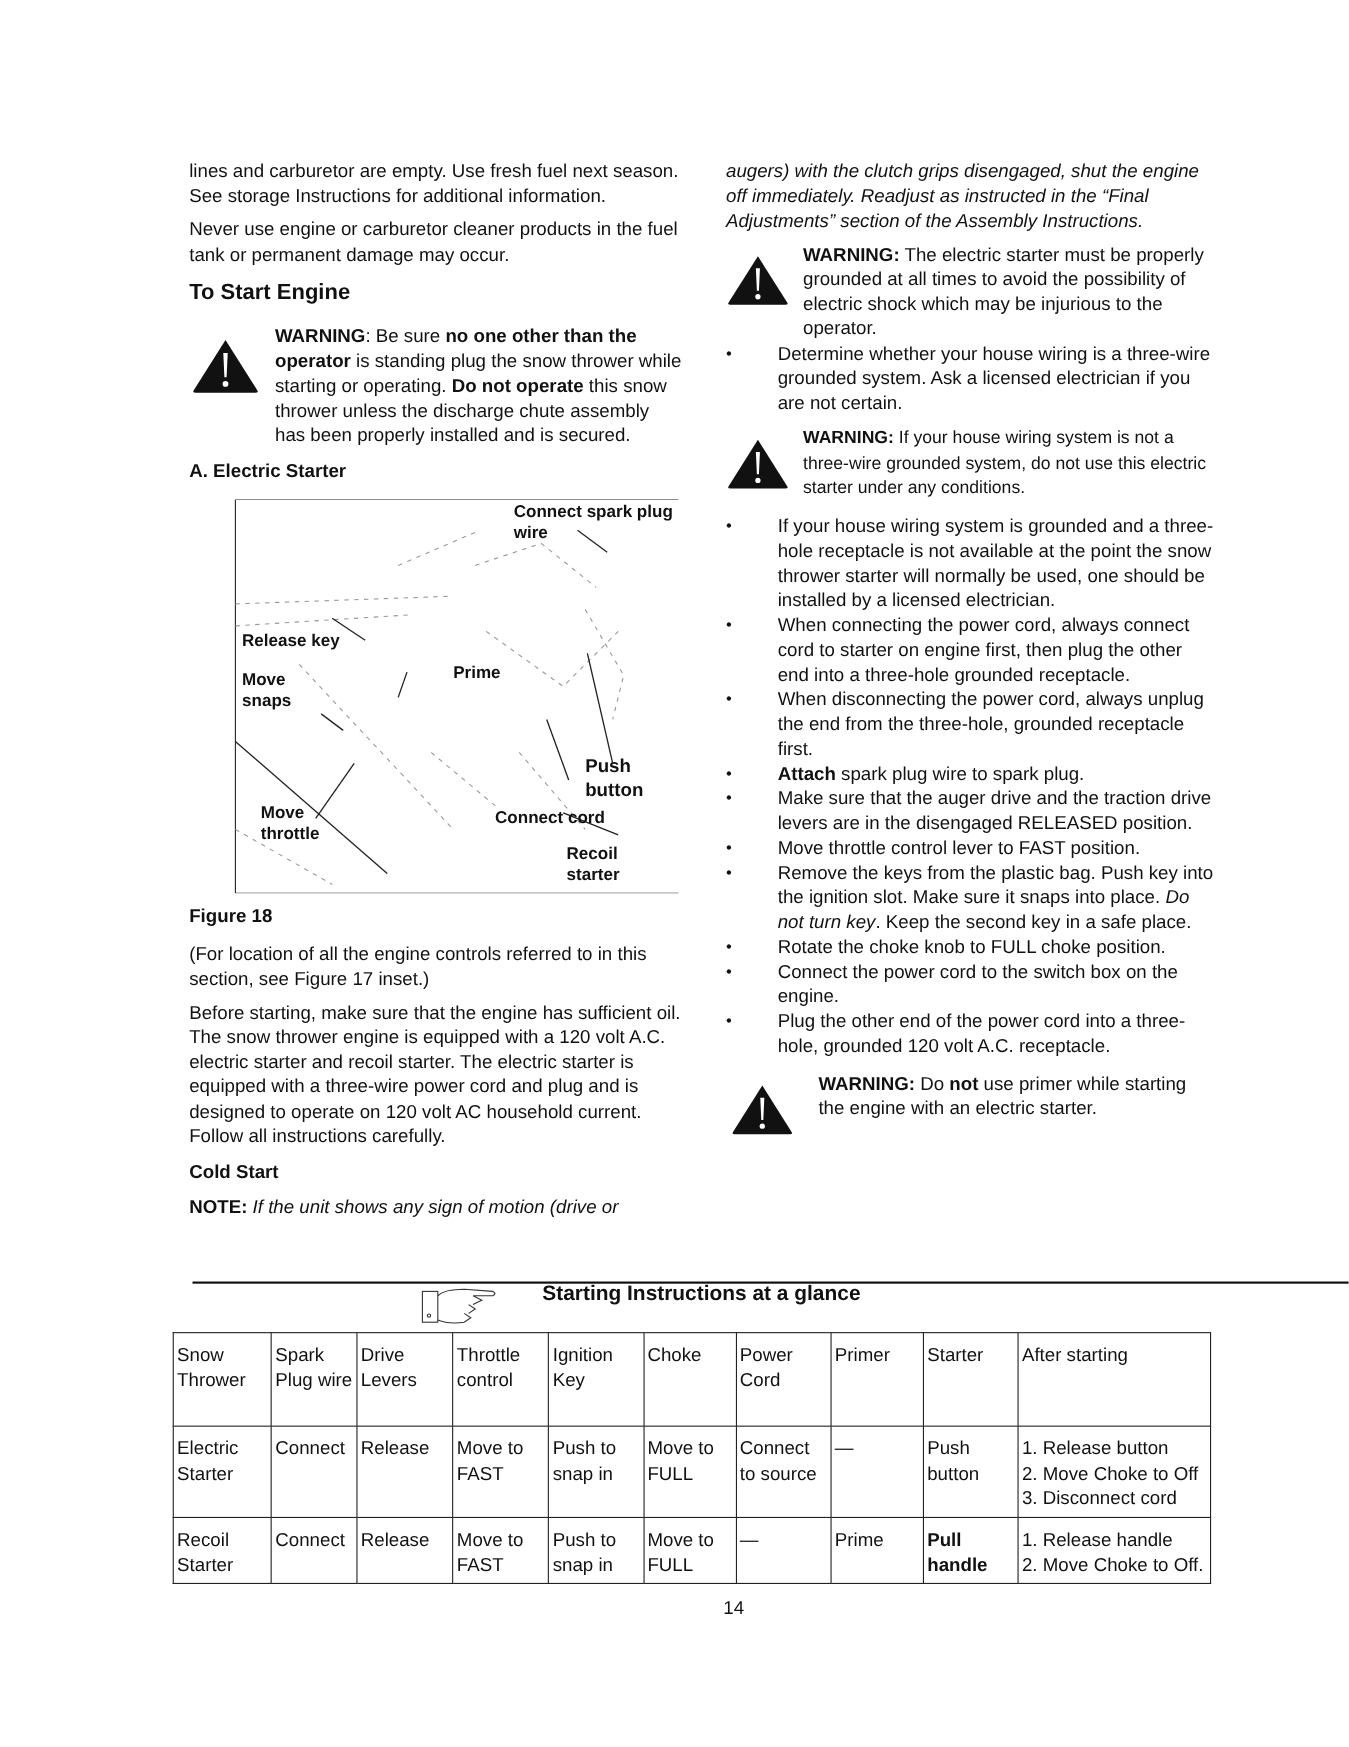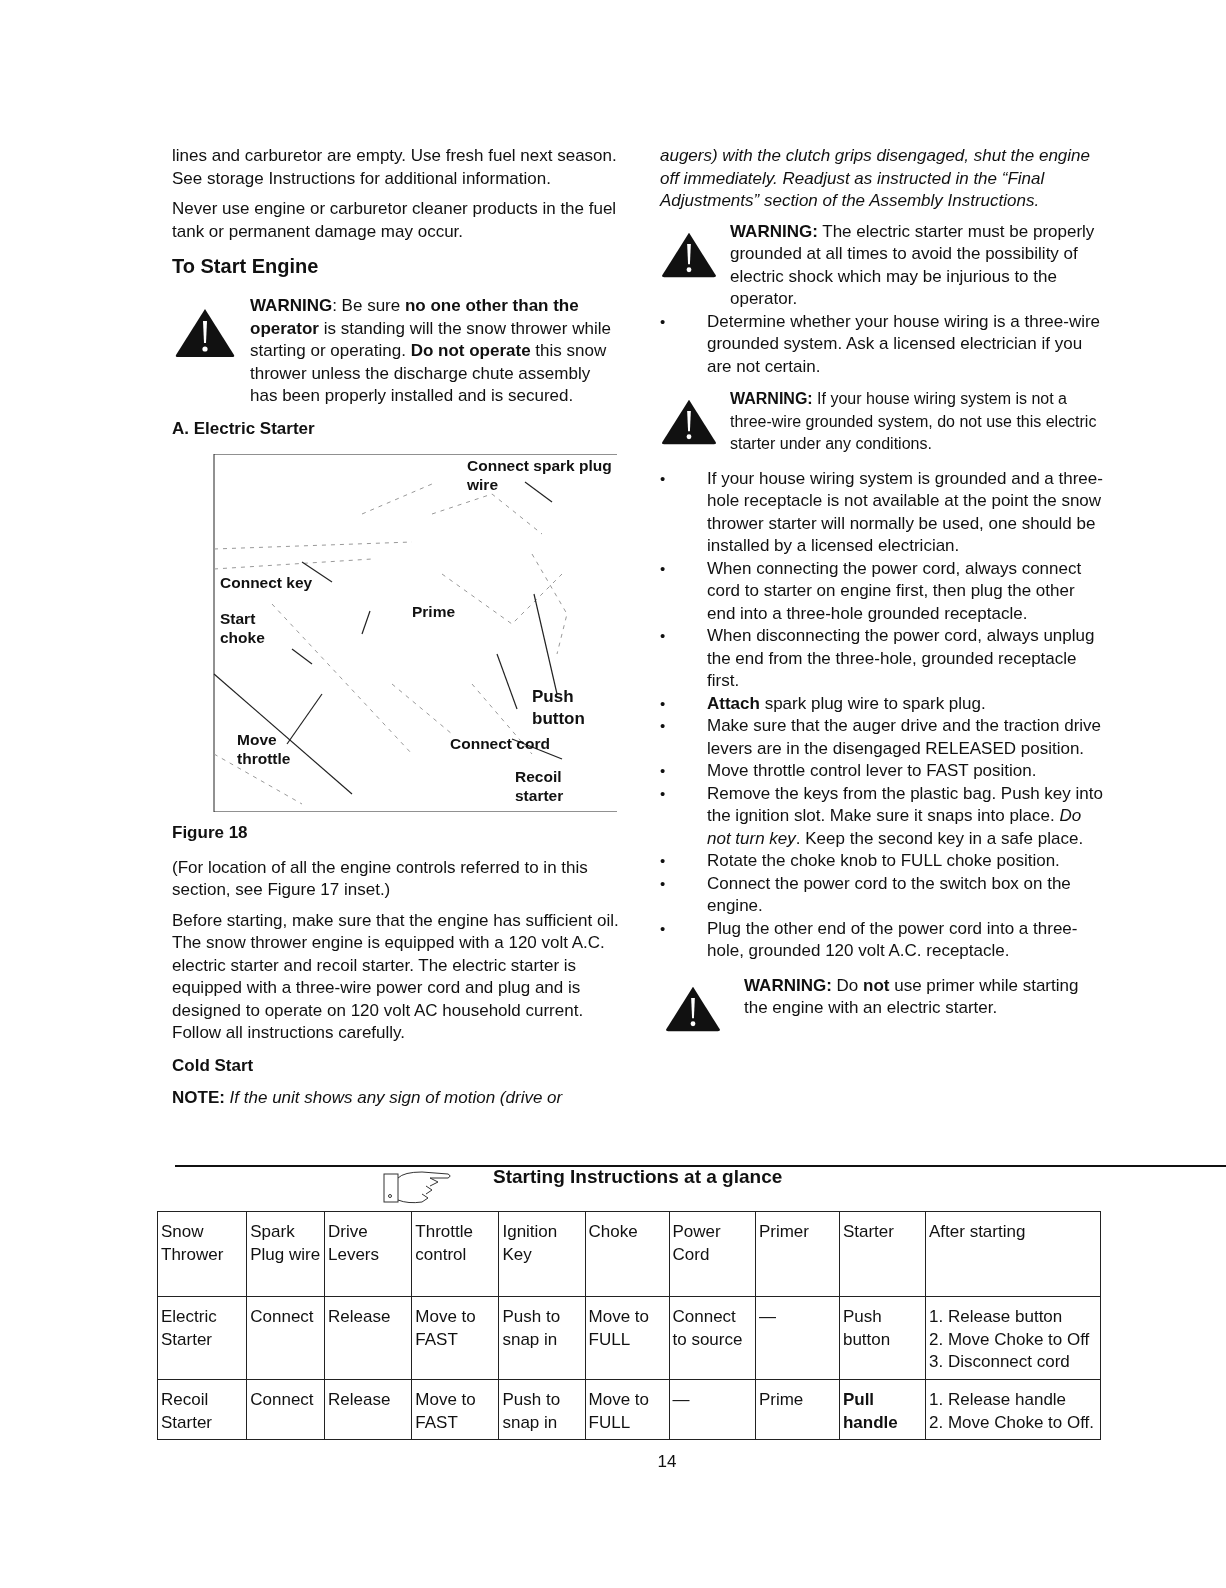--- a/index.html
+++ b/index.html
@@ -50,21 +50,21 @@
 </svg>
 
 <div class="col col-left">
   <p>lines and carburetor are empty. Use fresh fuel next season. See storage Instructions for additional information.</p>
   <p>Never use engine or carburetor cleaner products in the fuel tank or permanent damage may occur.</p>
   <div class="h1">To Start Engine</div>
   <div class="warn">
     <svg class="tri">
         <use href="#warn-tri"></use>
       </svg>
-    <b>WARNING</b><span>: Be sure </span><b>no one other than the operator</b><span> is standing will the snow thrower while starting or operating. </span><b>Do not operate</b><span> this snow thrower unless the discharge chute assembly has been properly installed and is secured.</span>
+    <b>WARNING</b><span>: Be sure </span><b>no one other than the operator</b><span> is standing plug the snow thrower while starting or operating. </span><b>Do not operate</b><span> this snow thrower unless the discharge chute assembly has been properly installed and is secured.</span>
   </div>
   <div class="h3">A. Electric Starter</div>
 
   <div class="figure">
     <svg width="405" height="358" stroke="#555" fill="none" stroke-width="1">
       <path d="M2 0 L405 0" stroke="#222"></path>
       <path d="M2 0 L2 358" stroke="#222"></path>
       <path d="M2 358 L405 358" stroke="#222"></path>
       <g stroke-dasharray="4 5" stroke="#999">
         <path d="M2 95 L200 88"></path>
@@ -84,23 +84,23 @@
           <path d="M158 157 L150 180"></path>
         <path d="M80 195 L100 210"></path>
           <path d="M75 290 L110 240"></path>
           <path d="M305 255 L285 200"></path>
         <path d="M345 240 L322 140"></path>
           <path d="M350 305 L300 285"></path>
         <path d="M2 220 L140 340"></path>
       </g>
     </svg>
     <div class="flab" style="left:255px;top:2px">Connect spark plug wire</div>
-    <div class="flab" style="left:8px;top:119px">Connect key</div>
+    <div class="flab" style="left:8px;top:119px">Release key</div>
     <div class="flab" style="left:200px;top:148px">Prime</div>
-    <div class="flab" style="left:8px;top:155px;width:60px">Start choke</div>
+    <div class="flab" style="left:8px;top:155px;width:60px">Move snaps</div>
     <div class="flab" style="left:320px;top:232px;width:60px;font-size:17px;line-height:22px">Push button</div>
     <div class="flab" style="left:25px;top:276px;width:60px">Move throttle</div>
     <div class="flab" style="left:238px;top:280px">Connect cord</div>
     <div class="flab" style="left:303px;top:313px;width:60px">Recoil starter</div>
   </div>
   <div class="figcap">Figure 18</div>
 
   <p>(For location of all the engine controls referred to in this section, see Figure 17 inset.)</p>
   <p>Before starting, make sure that the engine has sufficient oil. The snow thrower engine is equipped with a 120 volt A.C. electric starter and recoil starter. The electric starter is equipped with a three-wire power cord and plug and is designed to operate on 120 volt AC household current. Follow all instructions carefully.</p>
   <div class="h3" style="margin-top:10px">Cold Start</div>

